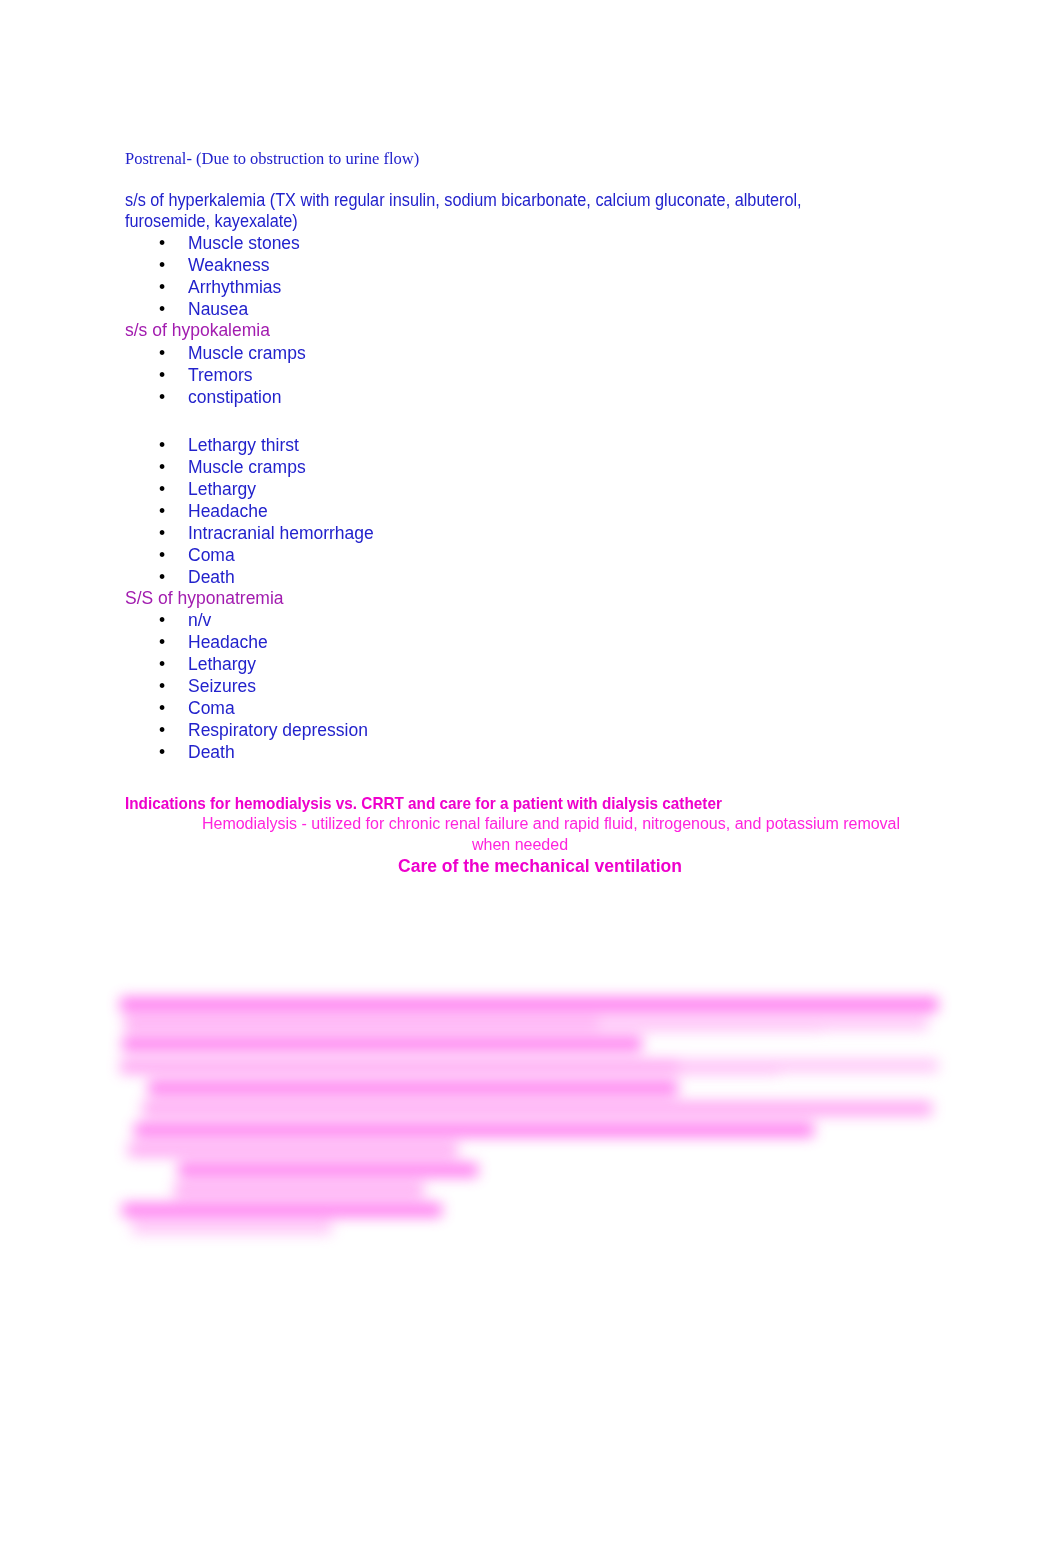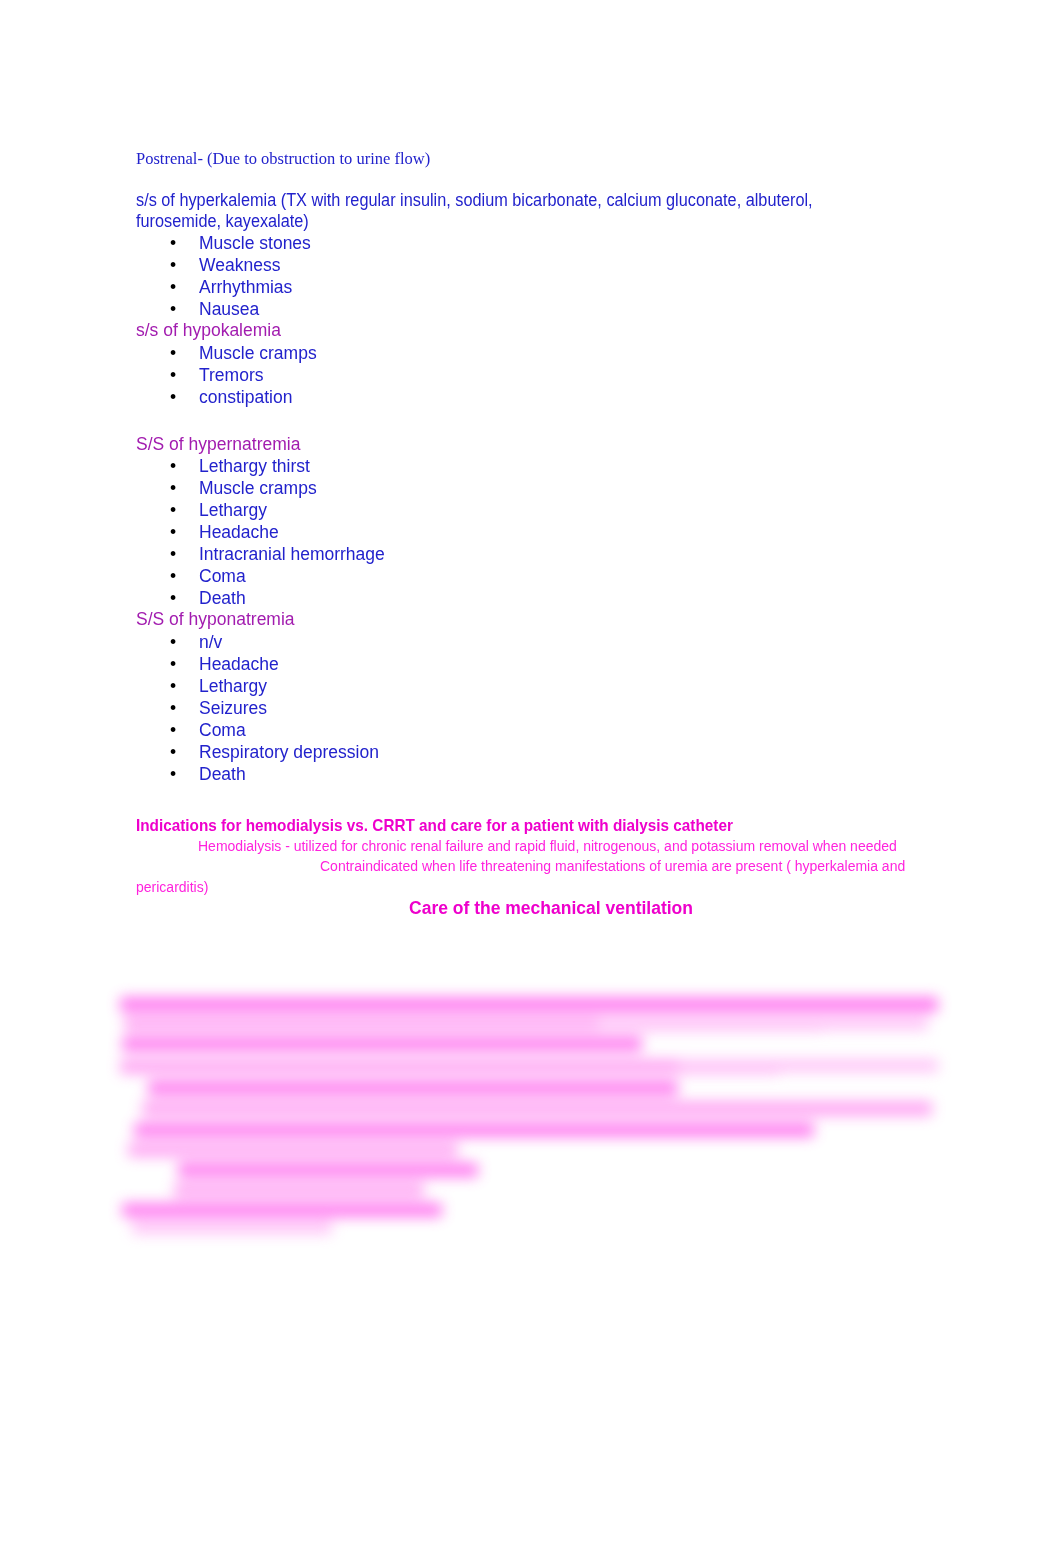--- a/index.html
+++ b/index.html
@@ -22,21 +22,20 @@
     width: 1062px;
     height: 1556px;
     background: #ffffff;
   }
 
   .doc-body {
     position: absolute;
     left: 125px;
     top: 148px;
     width: 830px;
-    margin-left: 11px;
   }
 
   
   .serif-line {
     font-family: "Liberation Serif", serif;
     font-size: 16.5px;
     line-height: 22px;
     color: #2222cc;
     white-space: nowrap;
   }
@@ -94,24 +93,25 @@
     font-stretch: condensed;
     transform: scaleX(0.90);
     transform-origin: left top;
     font-weight: bold;
     font-size: 17px;
     line-height: 21px;
     color: #ee00cc;
   }
   .magenta-para {
     font-family: "Liberation Sans", sans-serif;
-    font-size: 14px;
+    font-size: 16px;
     line-height: 20.5px;
     color: #ff22dd;
     width: 790px;
+    text-align: center;
   }
   .indent-1 { text-indent: 62px; }
   .indent-2 { text-indent: 122px; }
   .indent-3 { text-indent: 184px; }
 
   .magenta-heading2 {
     font-family: "Liberation Sans", sans-serif;
     font-weight: bold;
     font-size: 17.5px;
     line-height: 22px;
@@ -182,21 +182,20 @@
         <span>Tremors</span>
       </li>
       <li>
         <span class="bullet-dot">•</span>
         <span>constipation</span>
       </li>
     </ul>
 
     <div class="spacer-md"></div>
 
-    <div class="sans-line">S/S of hypernatremia</div>
 
     <ul class="bullets">
       <li>
         <span class="bullet-dot">•</span>
         <span>Lethargy thirst</span>
       </li>
       <li>
         <span class="bullet-dot">•</span>
         <span>Muscle cramps</span>
       </li>
@@ -256,21 +255,20 @@
     </ul>
 
     <div class="spacer-lg"></div>
 
     <div class="magenta-heading">Indications for hemodialysis vs. CRRT and care for a patient with dialysis catheter</div>
 
     <div class="magenta-para indent-1">Hemodialysis - utilized for chronic renal failure and rapid fluid, nitrogenous, and potassium removal when needed</div>
 
 
 
-    <div class="magenta-para indent-3">Contraindicated when life threatening manifestations of uremia are present ( hyperkalemia and pericarditis)</div>
 
     <div class="magenta-heading2">Care of the mechanical ventilation</div>
 
   </div>
 
   <div class="blur-block">
     <div class="bline" style="left:2px;   top:4px;   width:818px; height:15px;"></div>
     <div class="bline soft" style="left:6px;   top:24px;  width:700px; height:14px;"></div>
     <div class="bline faint" style="left:480px; top:24px;  width:330px; height:13px;"></div>
     <div class="bline" style="left:4px;   top:44px;  width:520px; height:14px;"></div>

